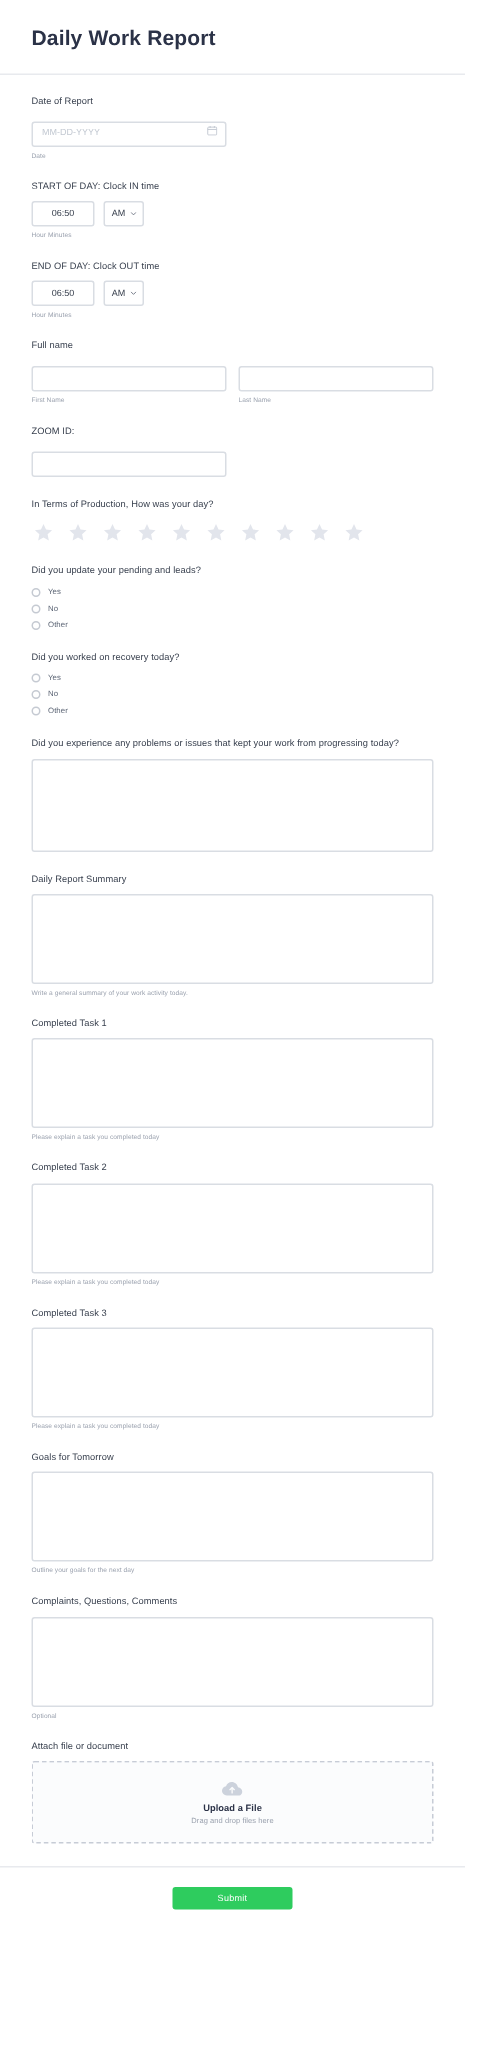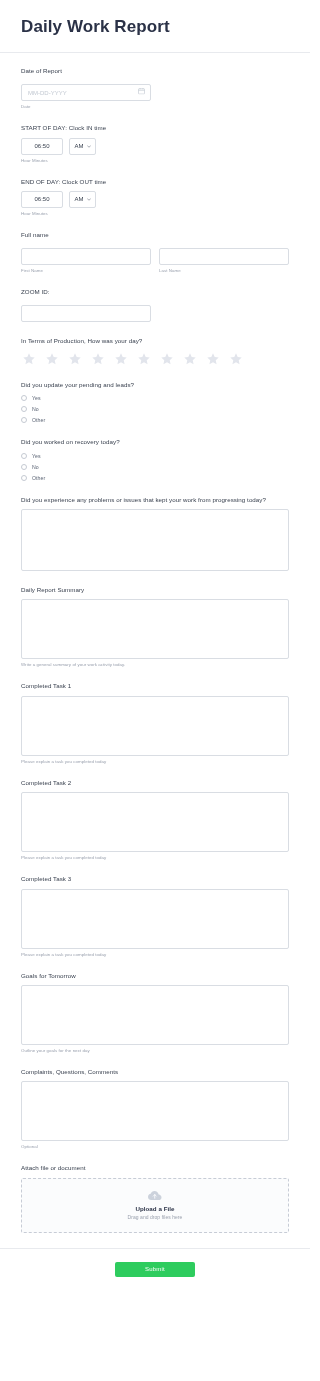--- a/index.html
+++ b/index.html
@@ -13,21 +13,21 @@
   body { width: 310px; overflow-x: hidden; }
 
   .page { width: 310px; background:#fff; }
 
   
   .form-header {
     padding: 17px 21px 15px 21px;
     border-bottom: 1px solid #e8eaee;
   }
   .form-title {
-    font-size: 17px;
+    font-size: 14px;
     font-weight: bold;
     letter-spacing: 0.1px;
     color: #2b3247;
     line-height: 1.2;
   }
 
   
   .form-body { padding: 14px 21px 0 21px; }
 
   .field { margin-bottom: 15px; }

